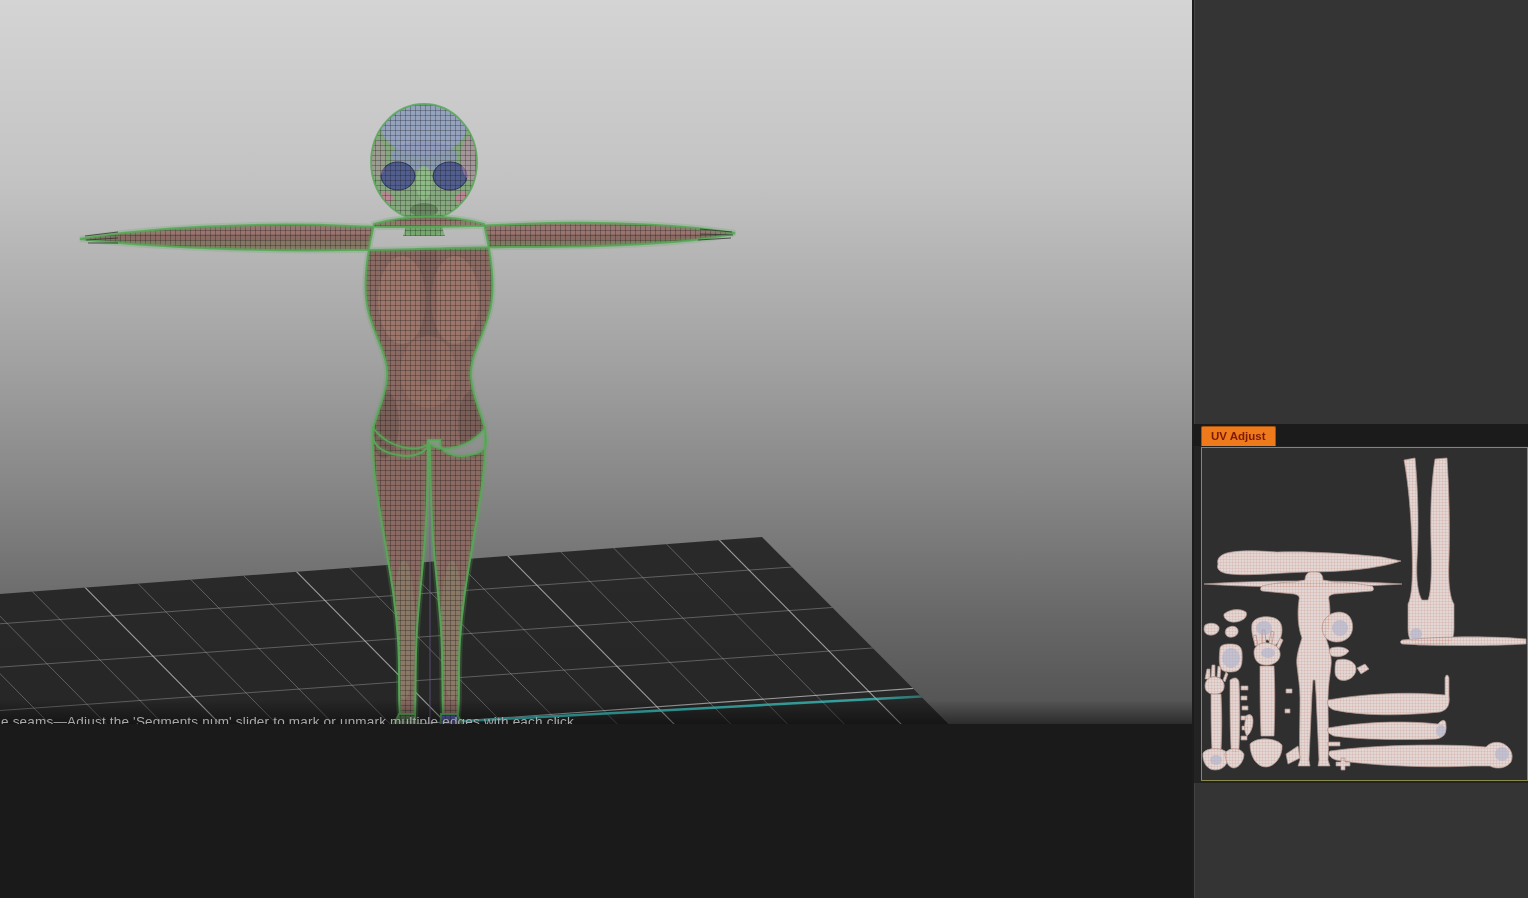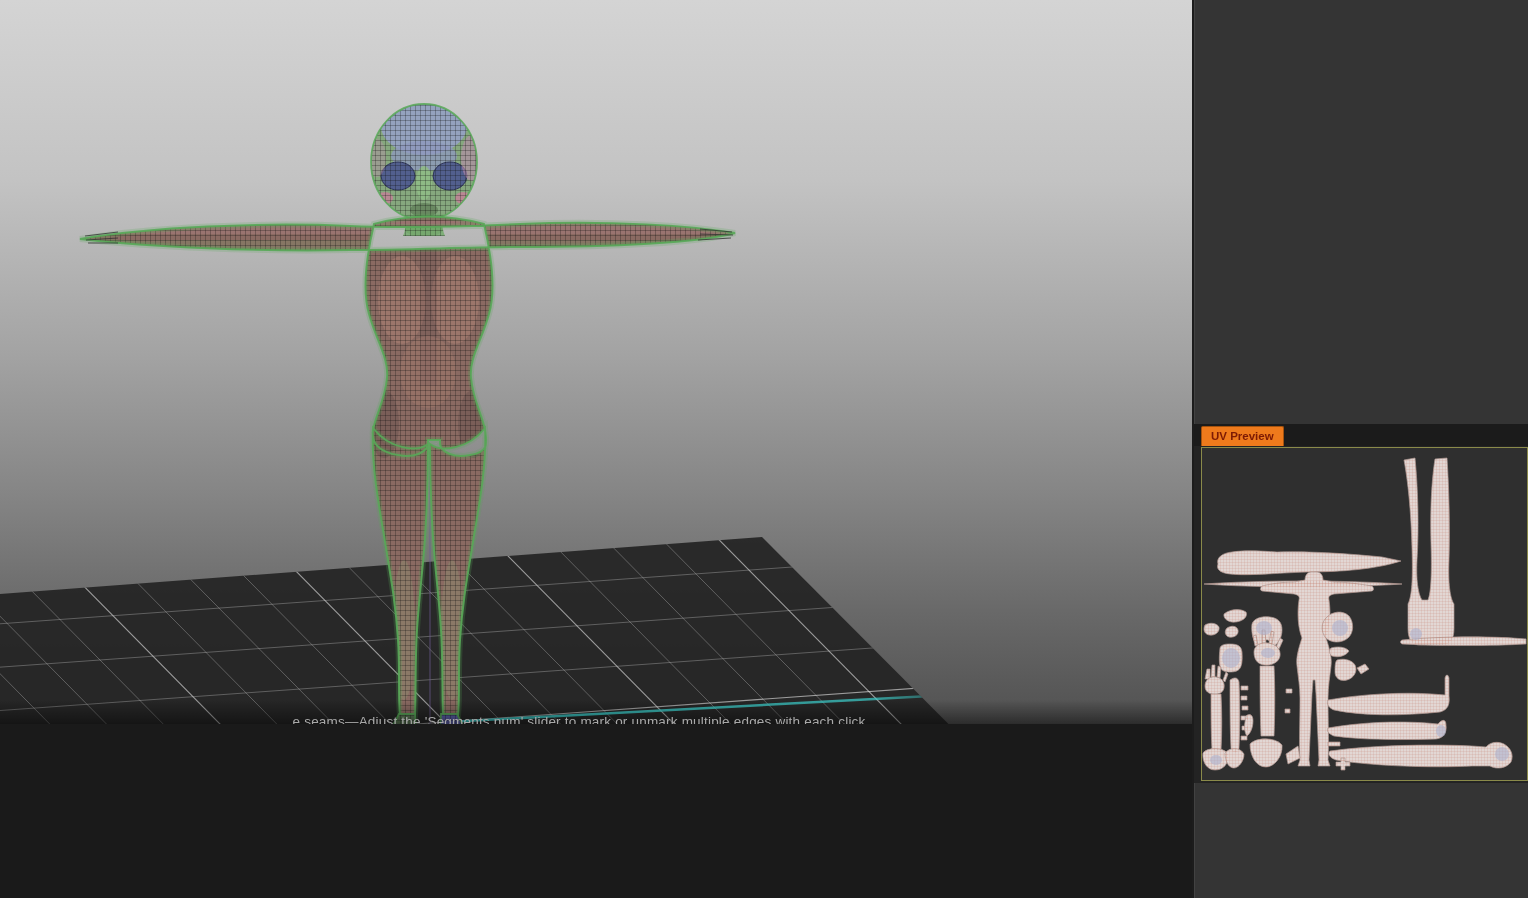--- a/index.html
+++ b/index.html
@@ -1,20 +1,20 @@
 <!DOCTYPE html>
 <html><head>
 <meta charset="utf-8">
 <style>
   html,body{margin:0;padding:0;background:#1a1a1a;}
   .app{position:relative;width:1528px;height:898px;overflow:hidden;
        font-family:"Liberation Sans",sans-serif;}
 
   
-  .viewport{position:absolute;left:0;top:0;width:1192px;height:724px;overflow:hidden;text-align:center;}
+  .viewport{position:absolute;left:0;top:0;width:1192px;height:724px;overflow:hidden;}
   .viewport svg{display:block;}
   .gmin{stroke:rgba(205,205,205,.34);stroke-width:1;}
   .gmaj{stroke:rgba(235,235,235,.6);stroke-width:1.1;}
 
   .bottom-shade{position:absolute;left:0;bottom:0;width:1192px;height:24px;
        background:linear-gradient(to bottom,rgba(0,0,0,0),rgba(0,0,0,.45));pointer-events:none;}
 
   .status-text{position:absolute;left:1px;bottom:-5px;width:1160px;white-space:nowrap;
        overflow:hidden;color:#a9a9a9;font-size:13.5px;letter-spacing:.2px;}
   .status-close{position:absolute;left:1172px;top:883px;color:#8a8a8a;
@@ -213,21 +213,21 @@
       </g>
     </svg>
 
     <div class="bottom-shade"></div>
     <div class="status-text">e seams—Adjust the 'Segments num' slider to mark or unmark multiple edges with each click.</div>
     <span class="status-close">x</span>
   </div>
 
   <div class="right-panel">
     <div class="uv-tabstrip">
-      <div class="uv-tab">UV Preview</div>
+      <div class="uv-tab">UV Adjust</div>
     </div>
     <div class="uv-area">
       <div class="uv-canvas">
         <svg width="325" height="332" viewBox="0 0 325 332">
           <defs>
             <pattern id="uvmesh" width="3" height="3" patternUnits="userSpaceOnUse">
               <path d="M3,0H0V3" fill="none" stroke="rgba(186,100,84,.45)" stroke-width=".6"></path>
             </pattern>
             <g id="islands">
 

